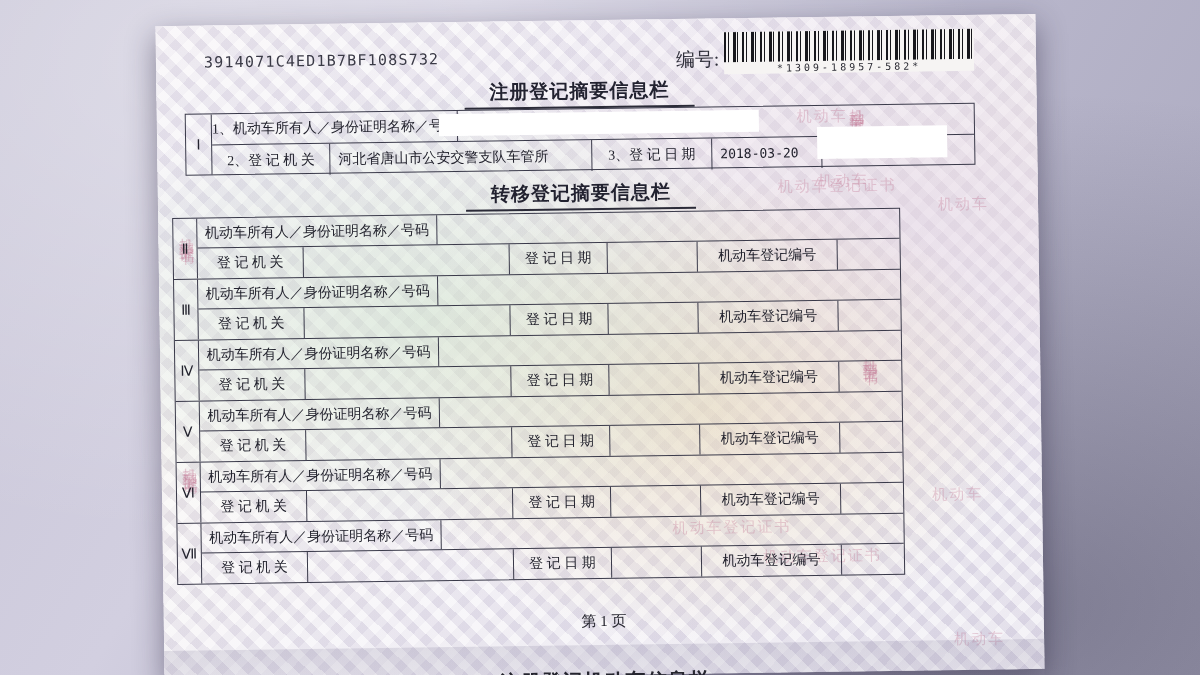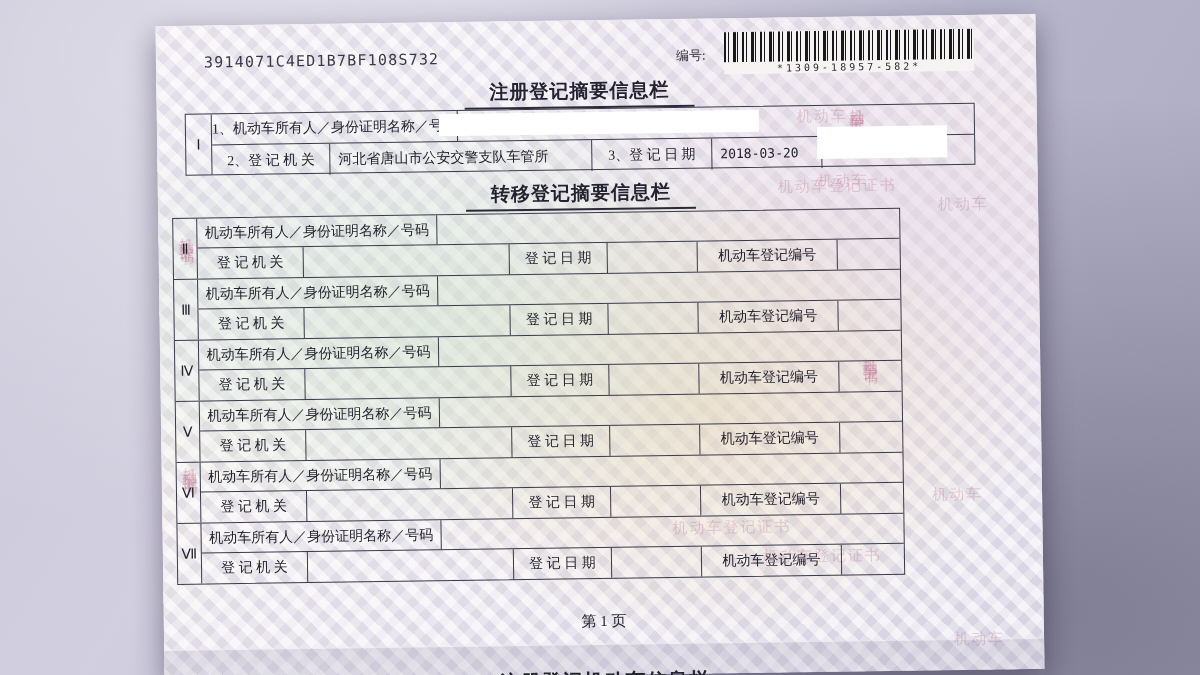--- a/index.html
+++ b/index.html
@@ -87,21 +87,21 @@
     top: 28px;
     font-family: "DejaVu Sans Mono", monospace;
     font-size: 15px;
     letter-spacing: 1.2px;
     color: #3a3a46;
   }
   .bianhao-label {
     position: absolute;
     left: 520px;
     top: 28px;
-    font-size: 13px;
+    font-size: 19px;
     color: #2f2f3a;
   }
   .barcode-box {
     position: absolute;
     left: 568px;
     top: 14px;
     width: 250px;
     height: 42px;
     background: #f6f4f3;
   }

